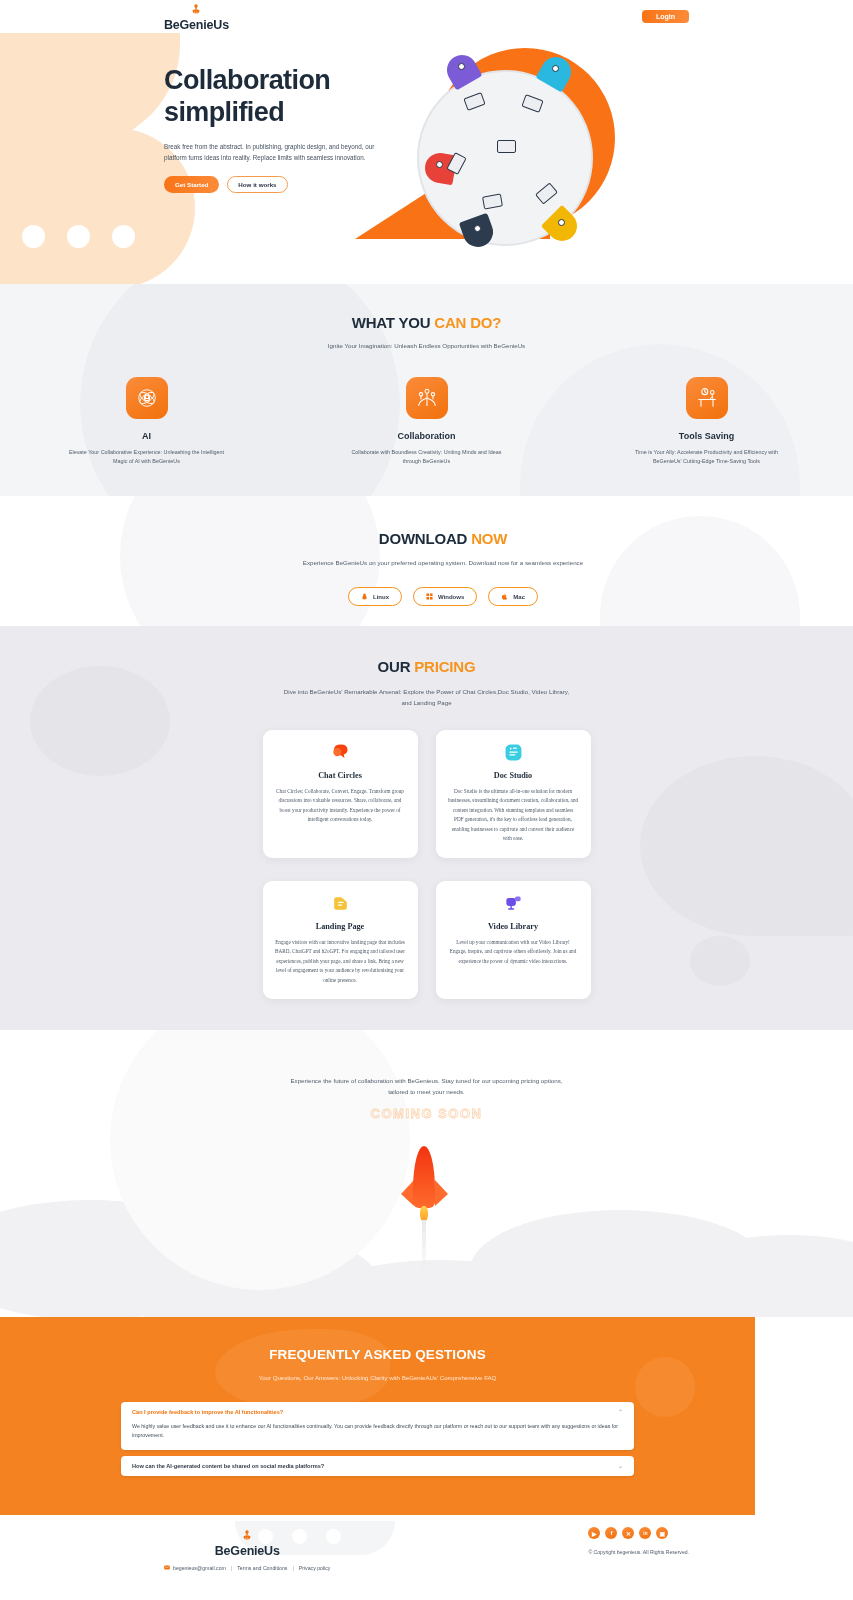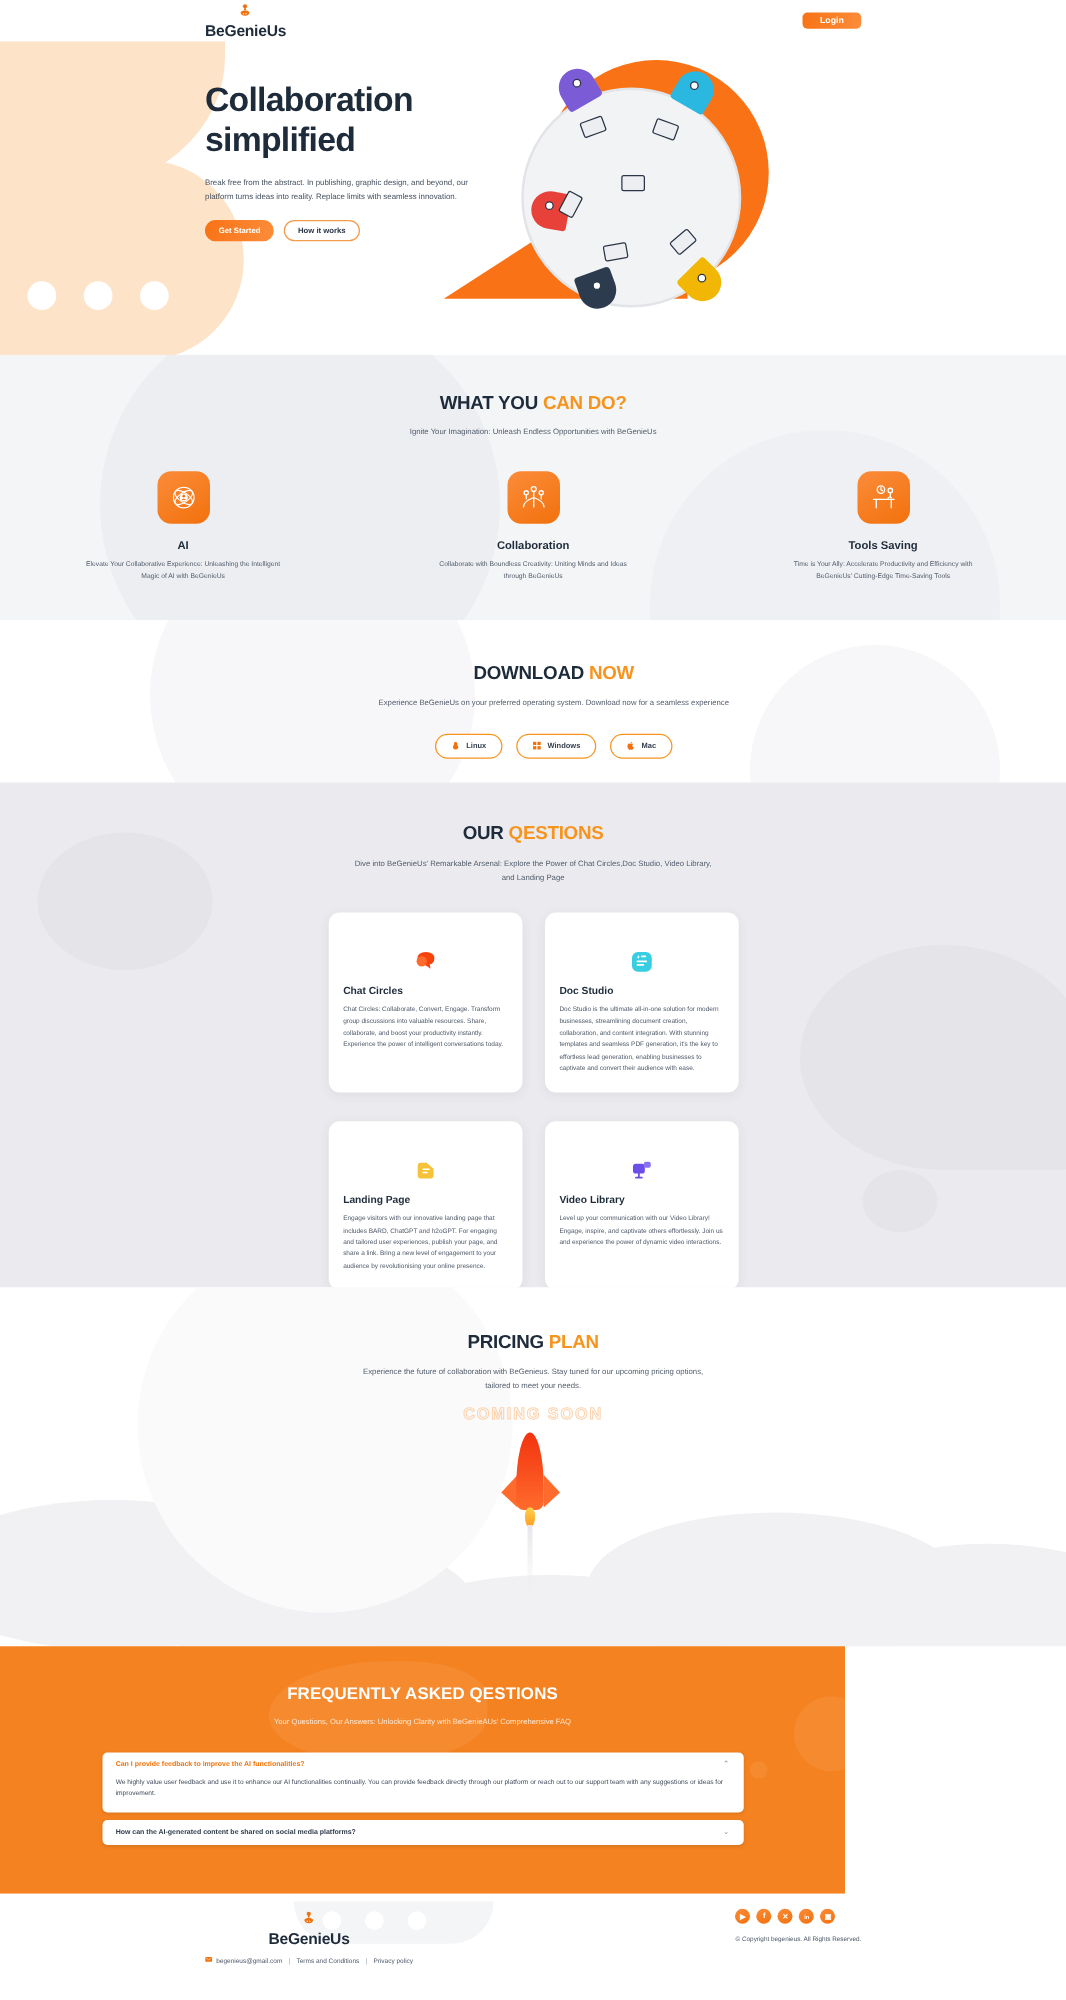--- a/index.html
+++ b/index.html
@@ -124,22 +124,22 @@
   
   .sec-feat {
     position: absolute; top: 626px; left: 0; width: 853px; height: 404px;
     background: #ebebef; overflow: hidden;
   }
   .bubble {
     position: absolute; background: #e4e4e9; border-radius: 50%;
   }
   .cards { display:flex; justify-content:center; gap: 18px; margin-top: 22px; flex-wrap: wrap; width: 600px; margin-left:auto; margin-right:auto;}
   .card {
-    width: 155px; background:#fff; border-radius: 9px; padding: 28px 12px 14px;
-    box-shadow: 0 2px 9px rgba(30,40,60,.07); text-align:left;
+    width: 155px; background:#fff; border-radius: 9px; padding: 11px 12px 14px;
+    box-shadow: 0 2px 9px rgba(30,40,60,.07); text-align:center;font-family:Liberation Serif, serif;
   }
   .card.tall { min-height: 128px; }
   .card-icon { height: 22px; display:flex; align-items:center; justify-content:center; }
   .card-title { margin-top: 8px; font-size: 8.2px; font-weight: bold; color:#1d2b3a; }
   .card-desc { margin-top: 7px; font-size: 5.2px; line-height: 1.8; color:#4d5968; }
 
   
   .sec-price {
     position: absolute; top: 1030px; left: 0; width: 853px; height: 287px;
     background: #ffffff; overflow: hidden;
@@ -159,21 +159,21 @@
   .rk-fin {
     position:absolute; top: 34px; width: 0; height: 0;
   }
   .rk-fin.l { left: 6px; border-right: 13px solid #ff6b2c; border-top: 14px solid transparent; border-bottom: 12px solid transparent;}
   .rk-fin.r { left: 40px; border-left: 13px solid #ff6b2c; border-top: 14px solid transparent; border-bottom: 12px solid transparent;}
   .rk-flame { position:absolute; left:25px; top: 60px; width: 8px; height: 16px; background: linear-gradient(180deg,#ffd34d,#ff9a1f); border-radius: 50% 50% 60% 60%;}
   .rk-trail { position:absolute; left: 27px; top: 74px; width: 4px; height: 54px; background: linear-gradient(180deg,#e8e8ec,rgba(232,232,236,0)); }
 
   
   .sec-faq {
-    position: absolute; top: 1317px; left: 0; width: 676px; height: 198px;
+    position: absolute; top: 1317px; left: 0; width: 755px; height: 198px;
     background: #f58220; overflow: hidden;
   }
   .faq-blob { position:absolute; background: rgba(255,255,255,.07); border-radius: 50%; }
   .faq-title { text-align:center; color:#fff; font-size: 13.5px; font-weight: bold; padding-top: 30px; letter-spacing: .1px;}
   .faq-sub { text-align:center; color:#ffe6d2; font-size: 6.1px; margin-top: 12px; }
   .faq-list { width: 513px; margin: 21px auto 0; }
   .faq-item {
     background:#fff; border-radius: 4px; padding: 7px 11px 9px; margin-bottom: 6px;
     box-shadow: 0 1px 3px rgba(0,0,0,.10);
   }
@@ -374,21 +374,21 @@
       </div>
     </div>
   </div>
 
   <div class="sec-feat">
     <div class="bubble" style="left:640px; top:130px; width:230px; height:180px; border-radius:50% 50% 10% 50%;"></div>
     <div class="bubble" style="left:690px; top:310px; width:60px; height:50px;"></div>
     <div class="bubble" style="left:30px; top:40px; width:140px; height:110px; border-radius:50%;"></div>
     <div style="position:relative; padding-top:32px;">
       <div class="sec-title">
-        <span>OUR </span><span class="hl">QESTIONS</span>
+        <span>OUR </span><span class="hl">PRICING</span>
       </div>
       <div class="sec-sub" style="width:290px; margin:12px auto 0; line-height:1.7;">Dive into BeGenieUs' Remarkable Arsenal: Explore the Power of Chat Circles,Doc Studio, Video Library, and Landing Page</div>
 
       <div class="cards" style="width:330px; margin-top:22px;">
         <div class="card">
           <div class="card-icon">
             <svg width="20" height="18" viewBox="0 0 26 24">
               <path d="M14 2q9 0 9 7 0 5-5 6.4L19 20l-5-3.6q-9-.4-9-7.4Q5 2 14 2z" fill="#f7420c"></path>
               <circle cx="9.5" cy="12" r="5.5" fill="#ff6b2c"></circle>
             </svg>
@@ -437,23 +437,20 @@
 
   <div class="sec-price">
     <div class="cloud" style="left:-60px; top:170px; width:300px; height:120px;"></div>
     <div class="cloud" style="left:120px; top:200px; width:260px; height:110px;"></div>
     <div class="cloud" style="left:470px; top:180px; width:300px; height:120px;"></div>
     <div class="cloud" style="left:660px; top:205px; width:260px; height:110px;"></div>
     <div class="cloud" style="left:300px; top:230px; width:280px; height:100px;"></div>
     <div class="soft-swirl" style="left:110px; top:-40px; width:300px; height:300px; background:#fafafb;"></div>
 
     <div style="position:relative; padding-top:35px;">
-      <div class="sec-title">
-        <span>PRICING </span><span class="hl">PLAN</span>
-      </div>
       <div class="sec-sub" style="width:290px; margin:11px auto 0; line-height:1.7;">Experience the future of collaboration with BeGenieus. Stay tuned for our upcoming pricing options, tailored to meet your needs.</div>
       <div class="coming">COMING SOON</div>
     </div>
 
     <div class="rocket-wrap">
       <div class="rk-fin l"></div>
       <div class="rk-fin r"></div>
       <div class="rk-body"></div>
       <div class="rk-flame"></div>
       <div class="rk-trail"></div>

